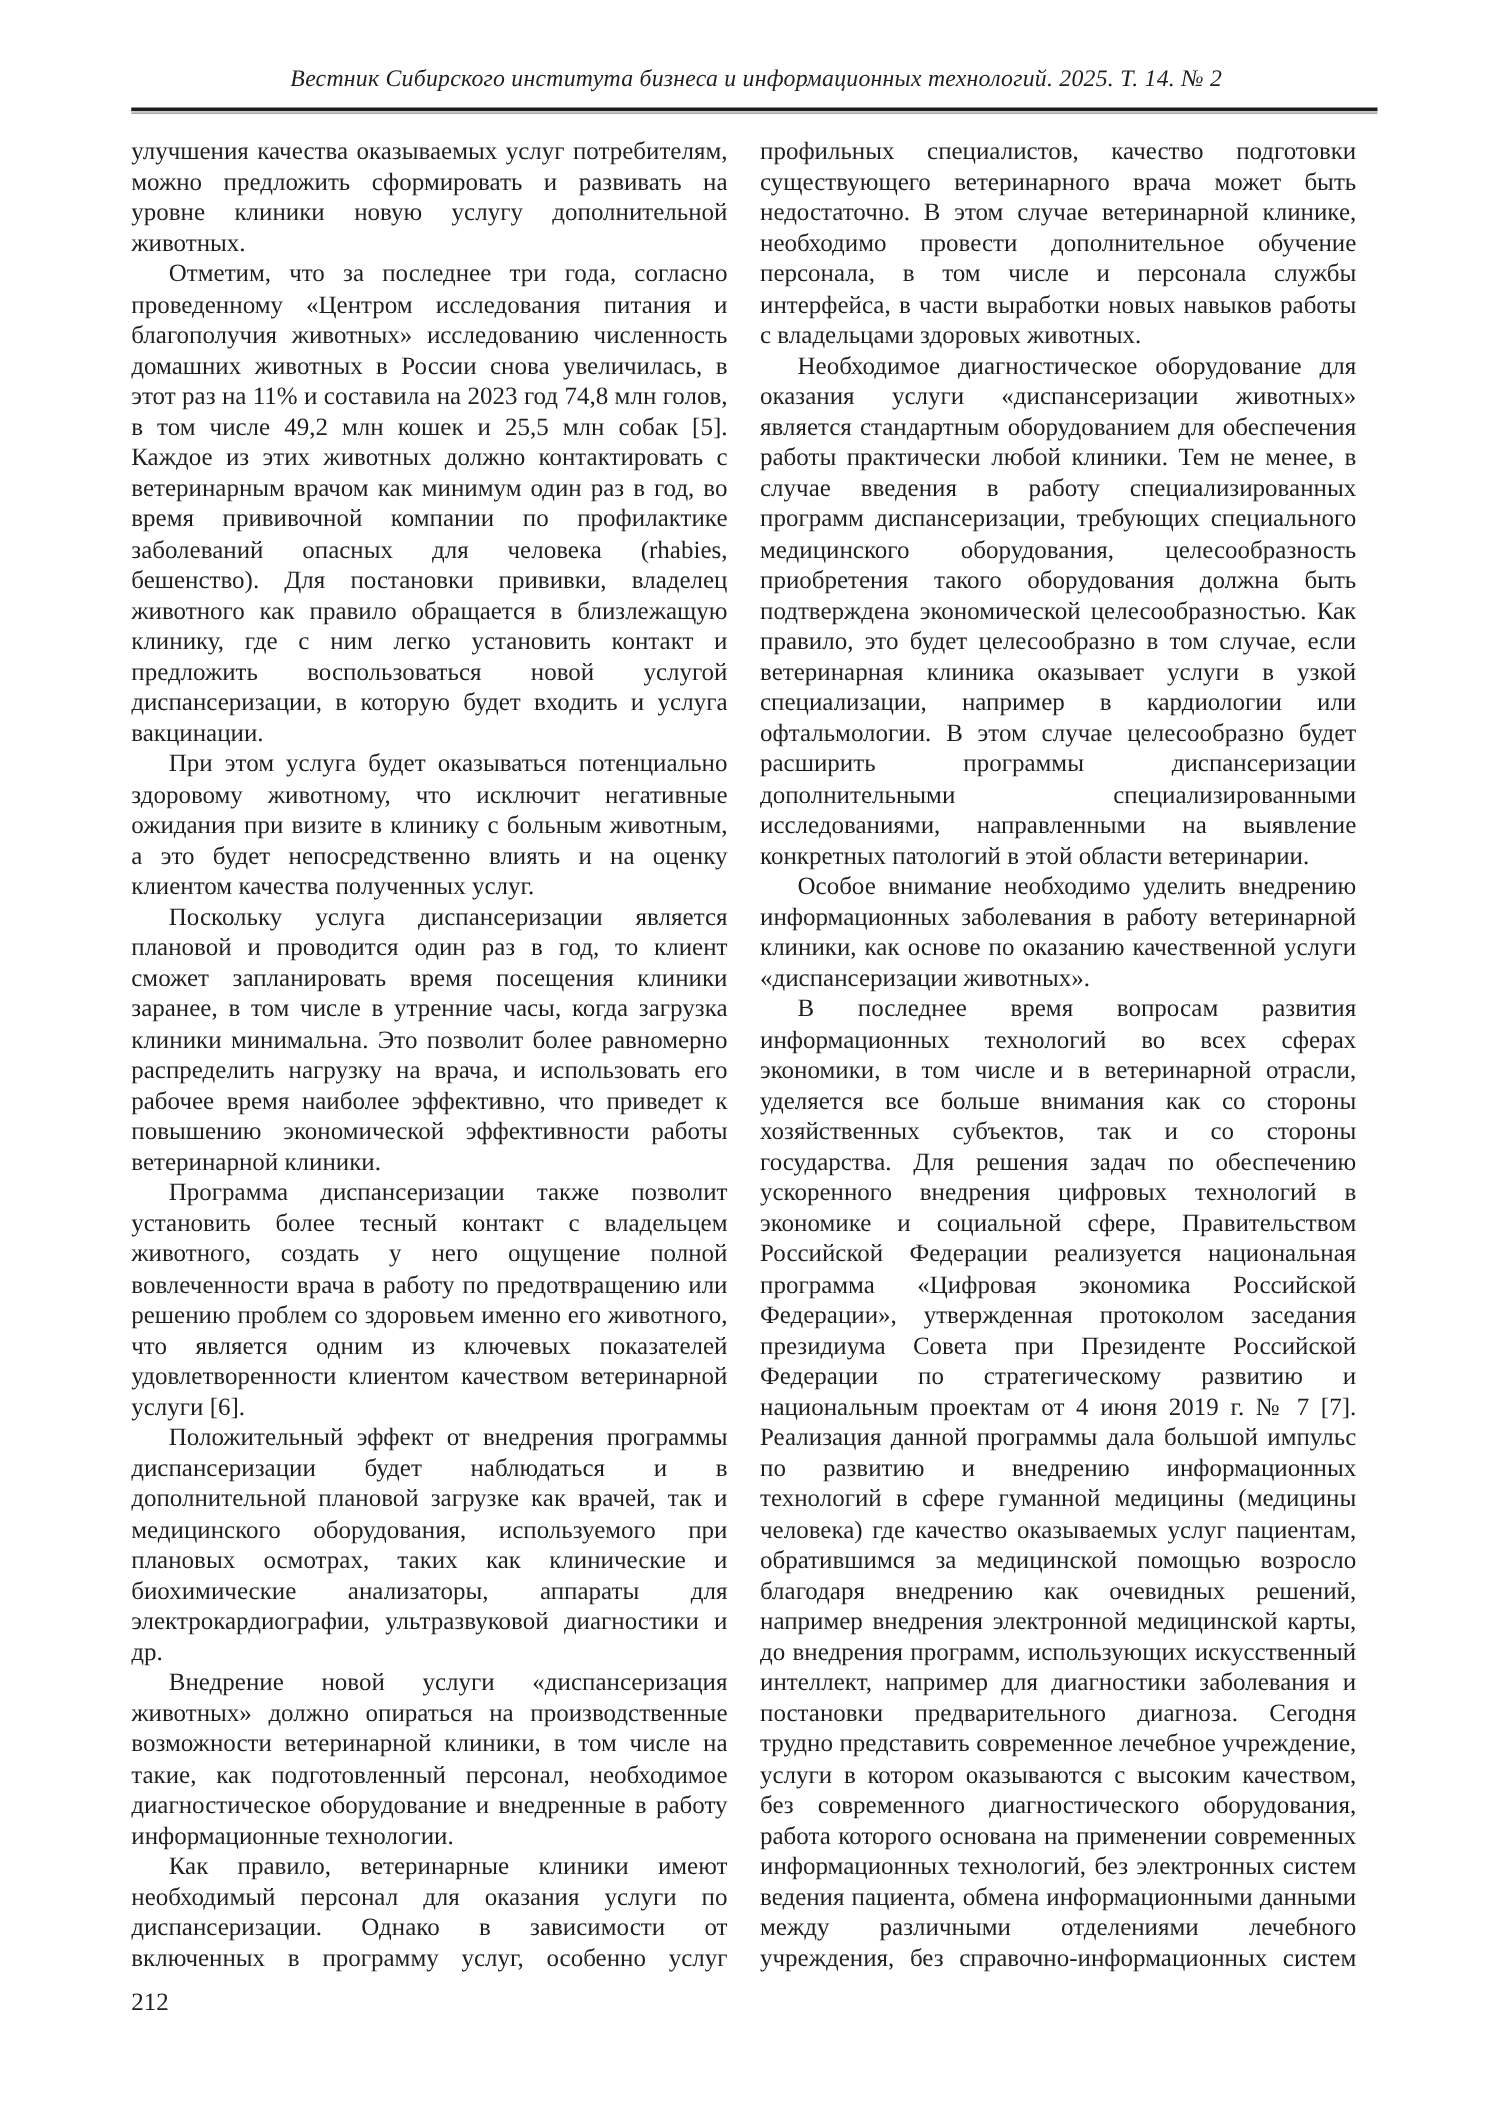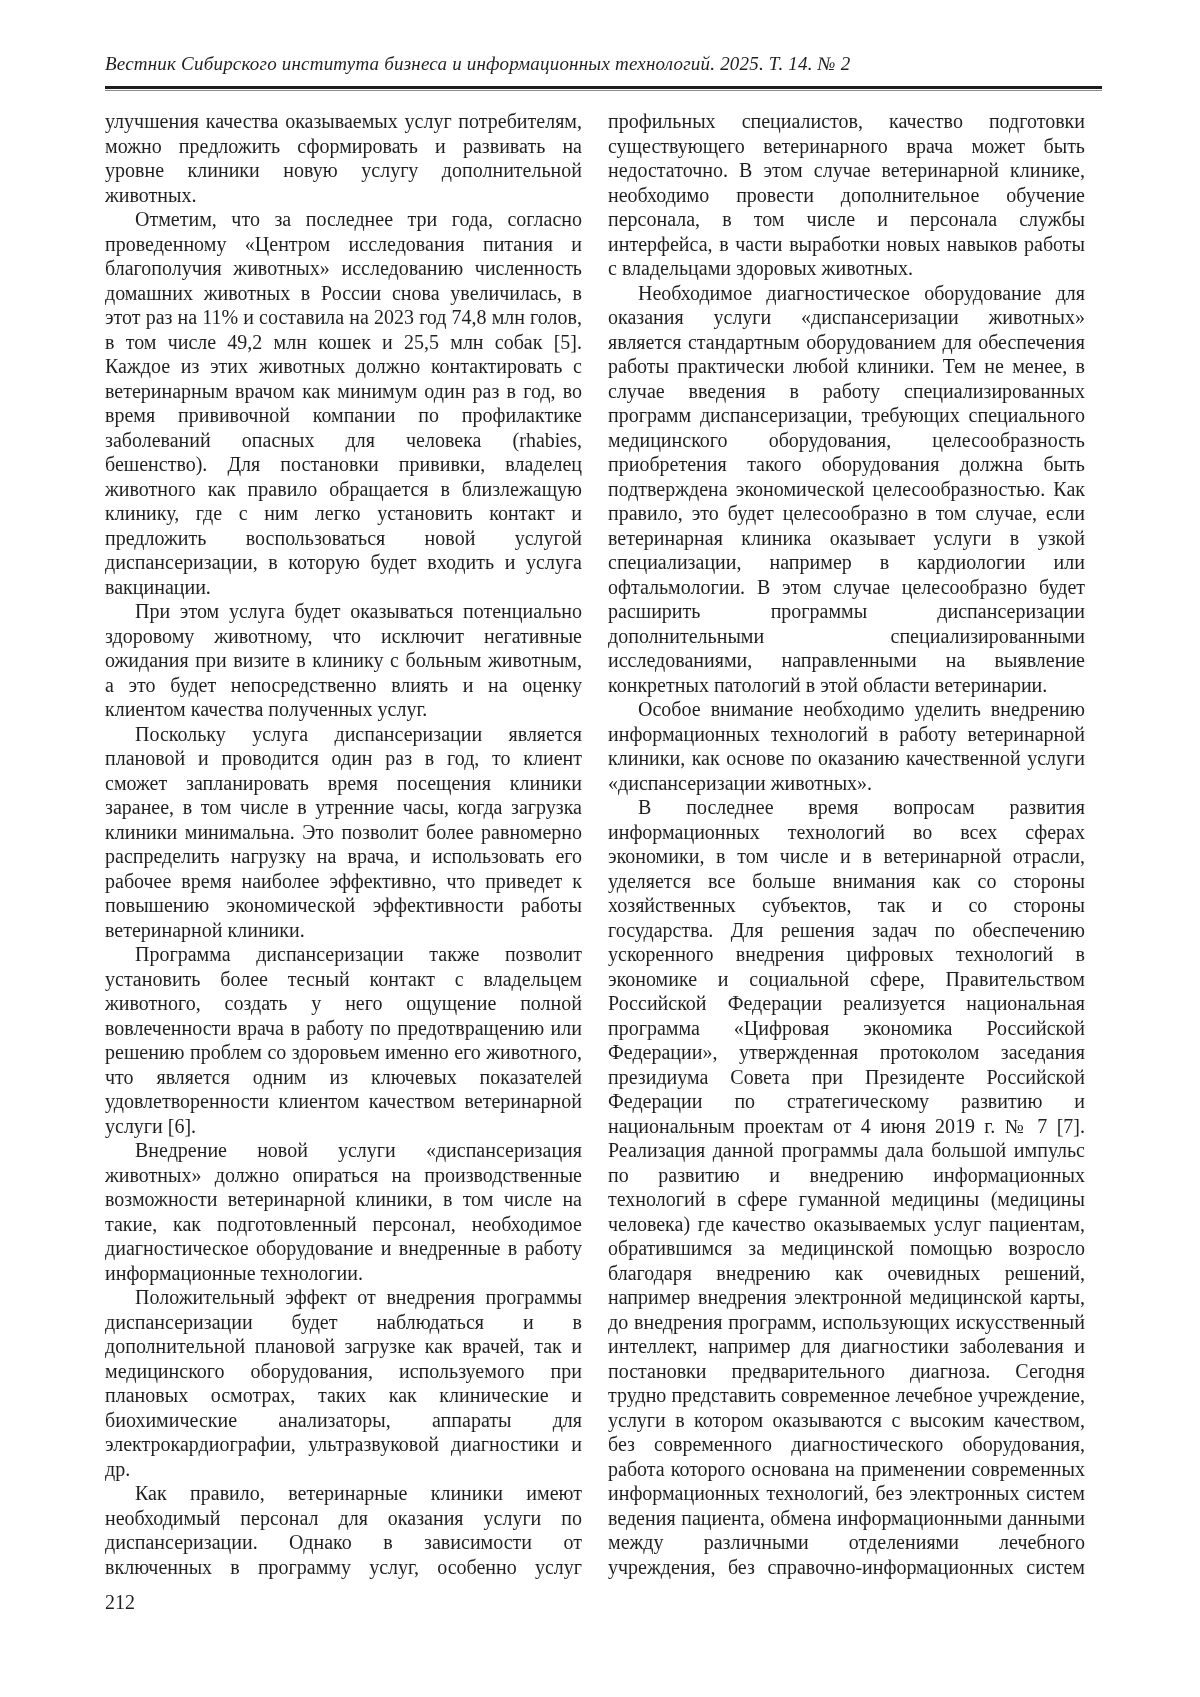--- a/index.html
+++ b/index.html
@@ -18,20 +18,21 @@
   .running-head {
     position: absolute;
     left: 105px;
     top: 52px;
     width: 1000px;
     font-style: italic;
     font-size: 19px;
     line-height: 24px;
     letter-spacing: 0.2px;
     white-space: nowrap;
+    text-align: center;
   }
   .header-rule {
     position: absolute;
     left: 105px;
     top: 86px;
     width: 997px;
     height: 0;
     border-top: 3px solid #1d1d1d;
     border-bottom: 1px solid #8a8a8a;
     padding-top: 1px;
@@ -78,22 +79,22 @@
 
 <div class="header-rule"></div>
 
 <div class="columns-clip">
   <div class="columns">
     <p class="continuation">улучшения качества оказываемых услуг потребителям, можно предложить сформировать и развивать на уровне клиники новую услугу дополнительной животных.</p>
     <p>Отметим, что за последнее три года, согласно проведенному «Центром исследования питания и благополучия животных» исследованию численность домашних животных в России снова увеличилась, в этот раз на 11% и составила на 2023 год 74,8 млн голов, в том числе 49,2 млн кошек и 25,5 млн собак [5]. Каждое из этих животных должно контактировать с ветеринарным врачом как минимум один раз в год, во время прививочной компании по профилактике заболеваний опасных для человека (rhabies, бешенство). Для постановки прививки, владелец животного как правило обращается в близлежащую клинику, где с ним легко установить контакт и предложить воспользоваться новой услугой диспансеризации, в которую будет входить и услуга вакцинации.</p>
     <p>При этом услуга будет оказываться потенциально здоровому животному, что исключит негативные ожидания при визите в клинику с больным животным, а это будет непосредственно влиять и на оценку клиентом качества полученных услуг.</p>
     <p>Поскольку услуга диспансеризации является плановой и проводится один раз в год, то клиент сможет запланировать время посещения клиники заранее, в том числе в утренние часы, когда загрузка клиники минимальна. Это позволит более равномерно распределить нагрузку на врача, и использовать его рабочее время наиболее эффективно, что приведет к повышению экономической эффективности работы ветеринарной клиники.</p>
     <p>Программа диспансеризации также позволит установить более тесный контакт с владельцем животного, создать у него ощущение полной вовлеченности врача в работу по предотвращению или решению проблем со здоровьем именно его животного, что является одним из ключевых показателей удовлетворенности клиентом качеством ветеринарной услуги [6].</p>
+    <p>Положительный эффект от внедрения программы диспансеризации будет наблюдаться и в дополнительной плановой загрузке как врачей, так и медицинского оборудования, используемого при плановых осмотрах, таких как клинические и биохимические анализаторы, аппараты для электрокардиографии, ультразвуковой диагностики и др.</p>
     <p>Внедрение новой услуги «диспансеризация животных» должно опираться на производственные возможности ветеринарной клиники, в том числе на такие, как подготовленный персонал, необходимое диагностическое оборудование и внедренные в работу информационные технологии.</p>
-    <p>Положительный эффект от внедрения программы диспансеризации будет наблюдаться и в дополнительной плановой загрузке как врачей, так и медицинского оборудования, используемого при плановых осмотрах, таких как клинические и биохимические анализаторы, аппараты для электрокардиографии, ультразвуковой диагностики и др.</p>
     <p>Как правило, ветеринарные клиники имеют необходимый персонал для оказания услуги по диспансеризации. Однако в зависимости от включенных в программу услуг, особенно услуг профильных специалистов, качество подготовки существующего ветеринарного врача может быть недостаточно. В этом случае ветеринарной клинике, необходимо провести дополнительное обучение персонала, в том числе и персонала службы интерфейса, в части выработки новых навыков работы с владельцами здоровых животных.</p>
     <p>Необходимое диагностическое оборудование для оказания услуги «диспансеризации животных» является стандартным оборудованием для обеспечения работы практически любой клиники. Тем не менее, в случае введения в работу специализированных программ диспансеризации, требующих специального медицинского оборудования, целесообразность приобретения такого оборудования должна быть подтверждена экономической целесообразностью. Как правило, это будет целесообразно в том случае, если ветеринарная клиника оказывает услуги в узкой специализации, например в кардиологии или офтальмологии. В этом случае целесообразно будет расширить программы диспансеризации дополнительными специализированными исследованиями, направленными на выявление конкретных патологий в этой области ветеринарии.</p>
-    <p>Особое внимание необходимо уделить внедрению информационных технологий в работу ветеринарной клиники, как основе по оказанию качественной услуги «диспансеризации животных».</p>
+    <p>Особое внимание необходимо уделить внедрению информационных заболевания в работу ветеринарной клиники, как основе по оказанию качественной услуги «диспансеризации животных».</p>
     <p>В последнее время вопросам развития информационных технологий во всех сферах экономики, в том числе и в ветеринарной отрасли, уделяется все больше внимания как со стороны хозяйственных субъектов, так и со стороны государства. Для решения задач по обеспечению ускоренного внедрения цифровых технологий в экономике и социальной сфере, Правительством Российской Федерации реализуется национальная программа «Цифровая экономика Российской Федерации», утвержденная протоколом заседания президиума Совета при Президенте Российской Федерации по стратегическому развитию и национальным проектам от 4 июня 2019 г. № 7 [7]. Реализация данной программы дала большой импульс по развитию и внедрению информационных технологий в сфере гуманной медицины (медицины человека) где качество оказываемых услуг пациентам, обратившимся за медицинской помощью возросло благодаря внедрению как очевидных решений, например внедрения электронной медицинской карты, до внедрения программ, использующих искусственный интеллект, например для диагностики заболевания и постановки предварительного диагноза. Сегодня трудно представить современное лечебное учреждение, услуги в котором оказываются с высоким качеством, без современного диагностического оборудования, работа которого основана на применении современных информационных технологий, без электронных систем ведения пациента, обмена информационными данными между различными отделениями лечебного учреждения, без справочно-информационных систем помощи врачу при проведении лечения пациента и т.д. [8; 9]. Исторически, ветеринария всегда следовала за гуманной медициной (медициной человека) перенимая методы и приемы работы медицинских врачей и учреждений. Так же и разработка большинства диагностического, лабораторного и др. оборудования была выполнена на основе уже существующих, хорошо зарекомендовавших себя медицинских образцов техники. Не смотря на то, что внедрение</p>
   </div>
 </div>
 
 <div class="page-number">212</div>
 
 </body></html>

